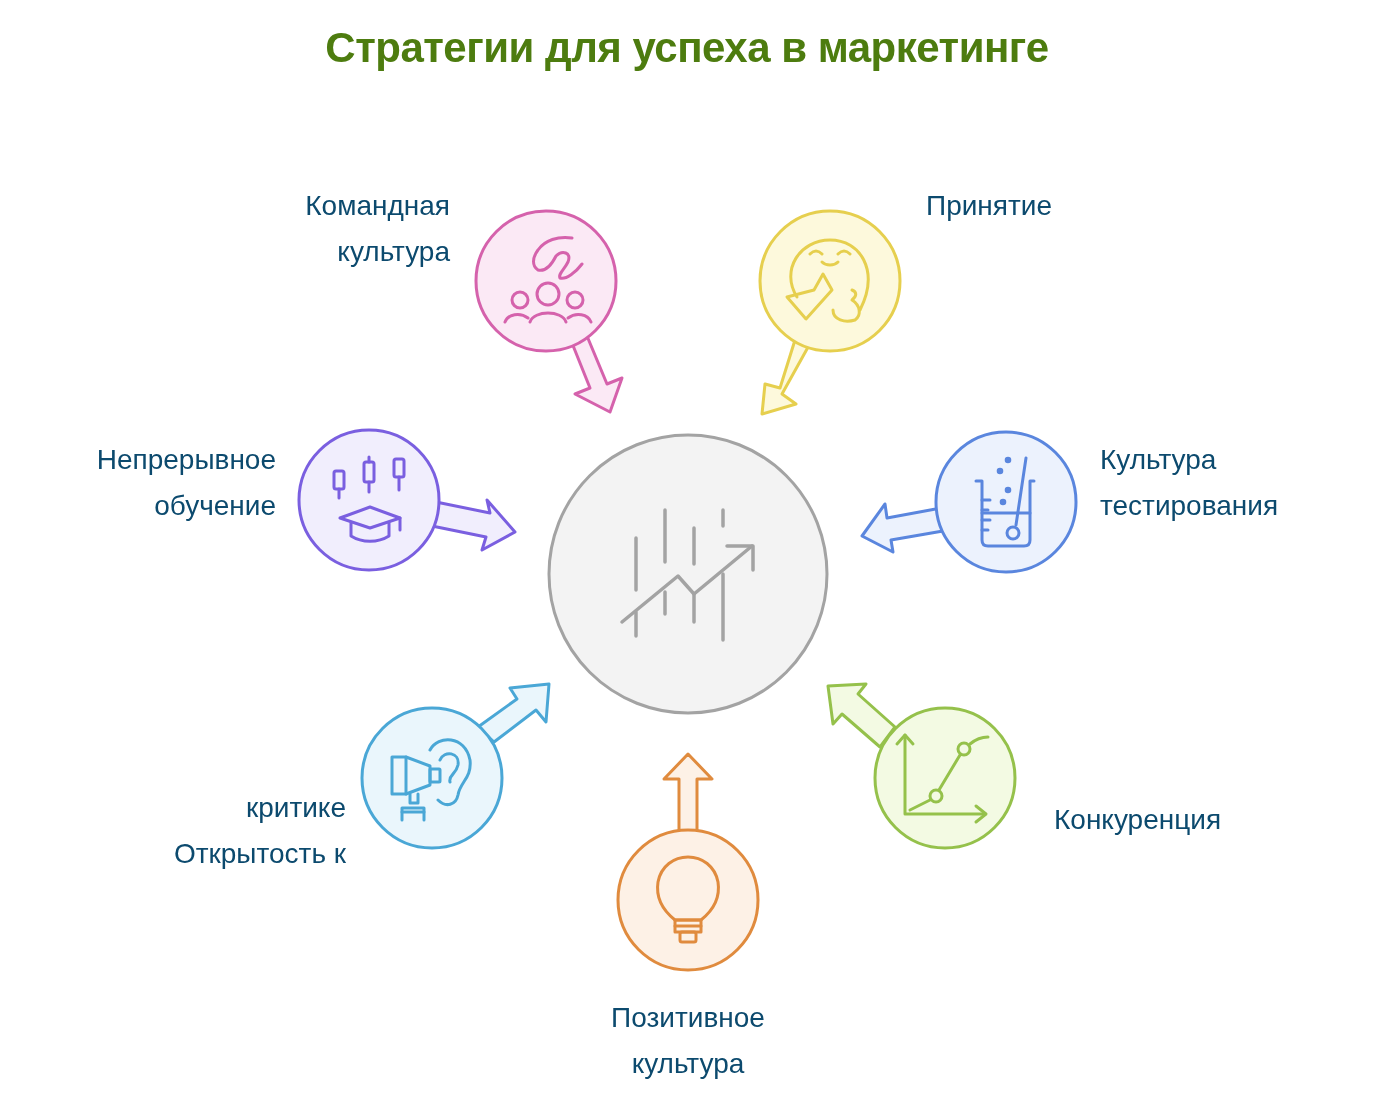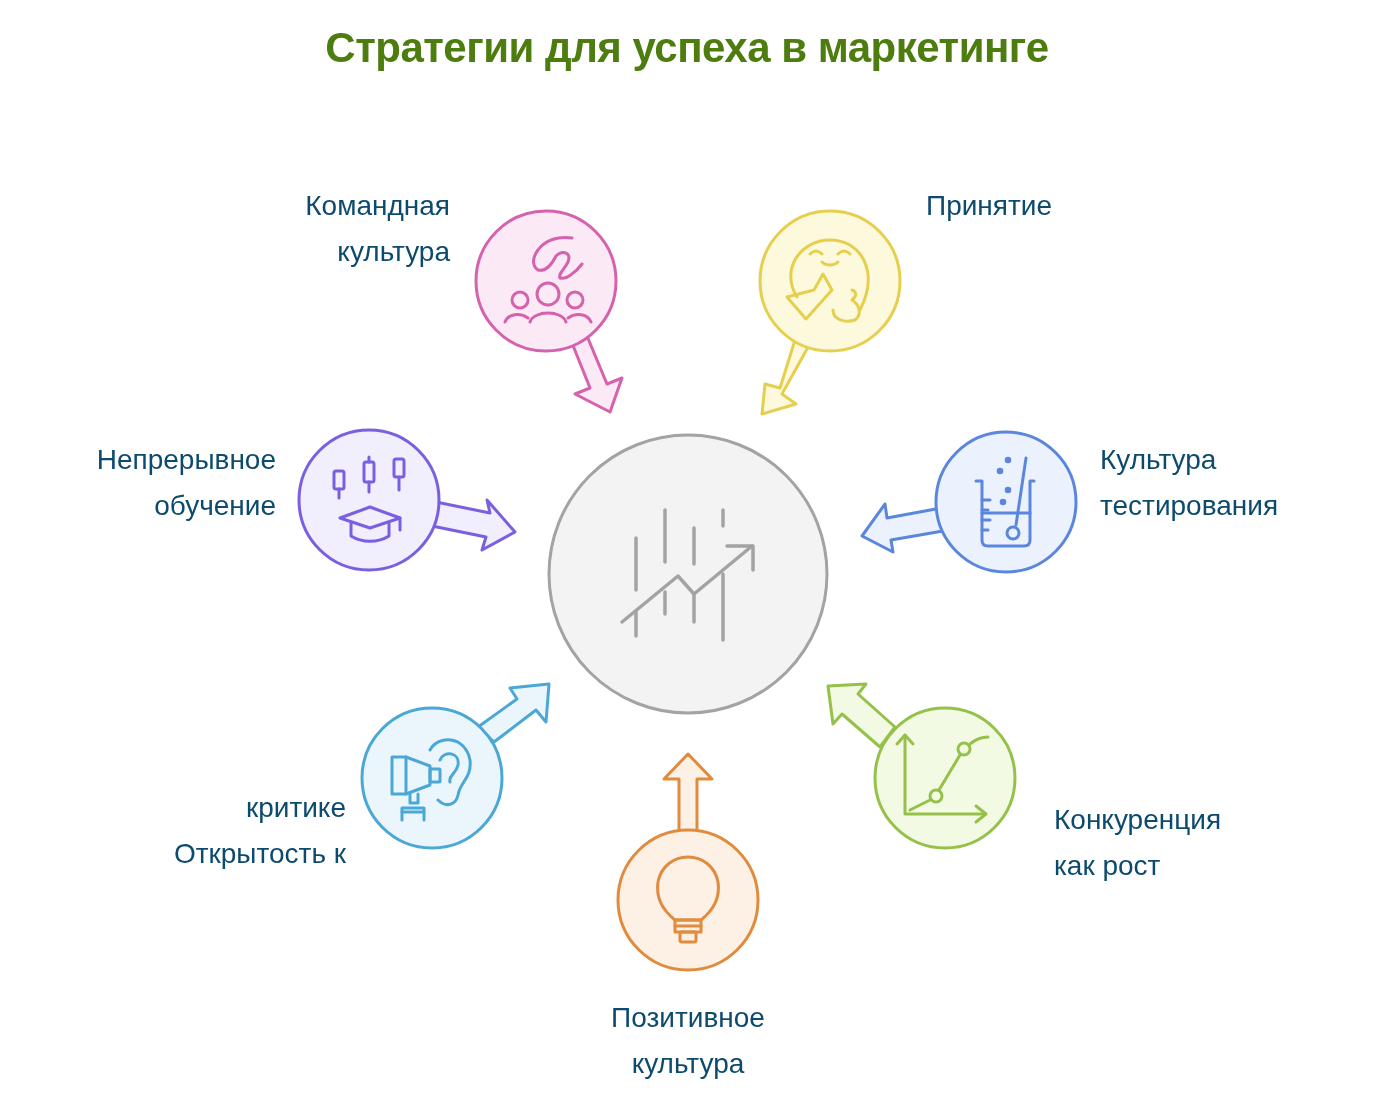--- a/index.html
+++ b/index.html
@@ -165,14 +165,13 @@
   <div>Открытость к</div>
 </div>
 
 <div class="label center" style="left:540px; width:296px; top:995px;">
   <div>Позитивное</div>
   <div>культура</div>
 </div>
 
 <div class="label left" style="left:1030px; top:797px;margin-left:24px;">
   <div>Конкуренция</div>
-  <div>как рост</div>
 </div>
 
 </body></html>

